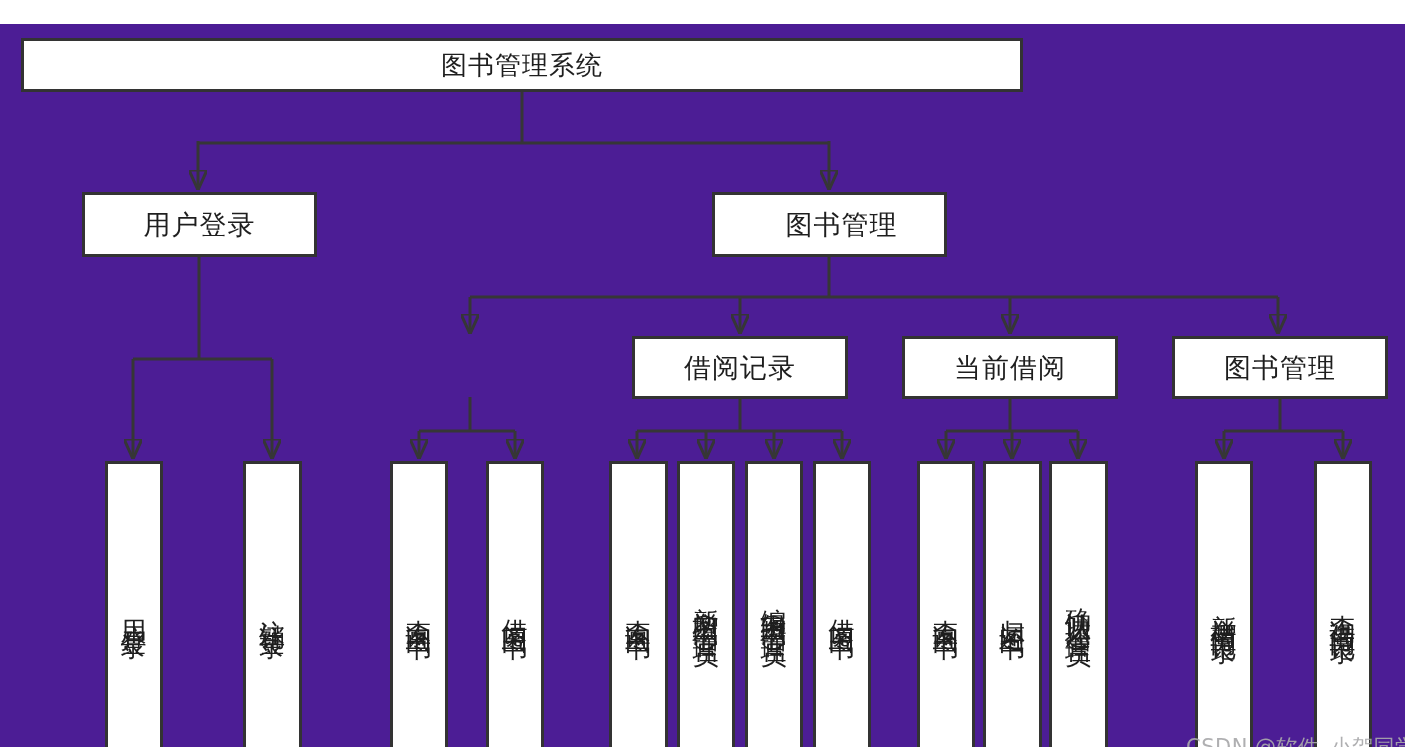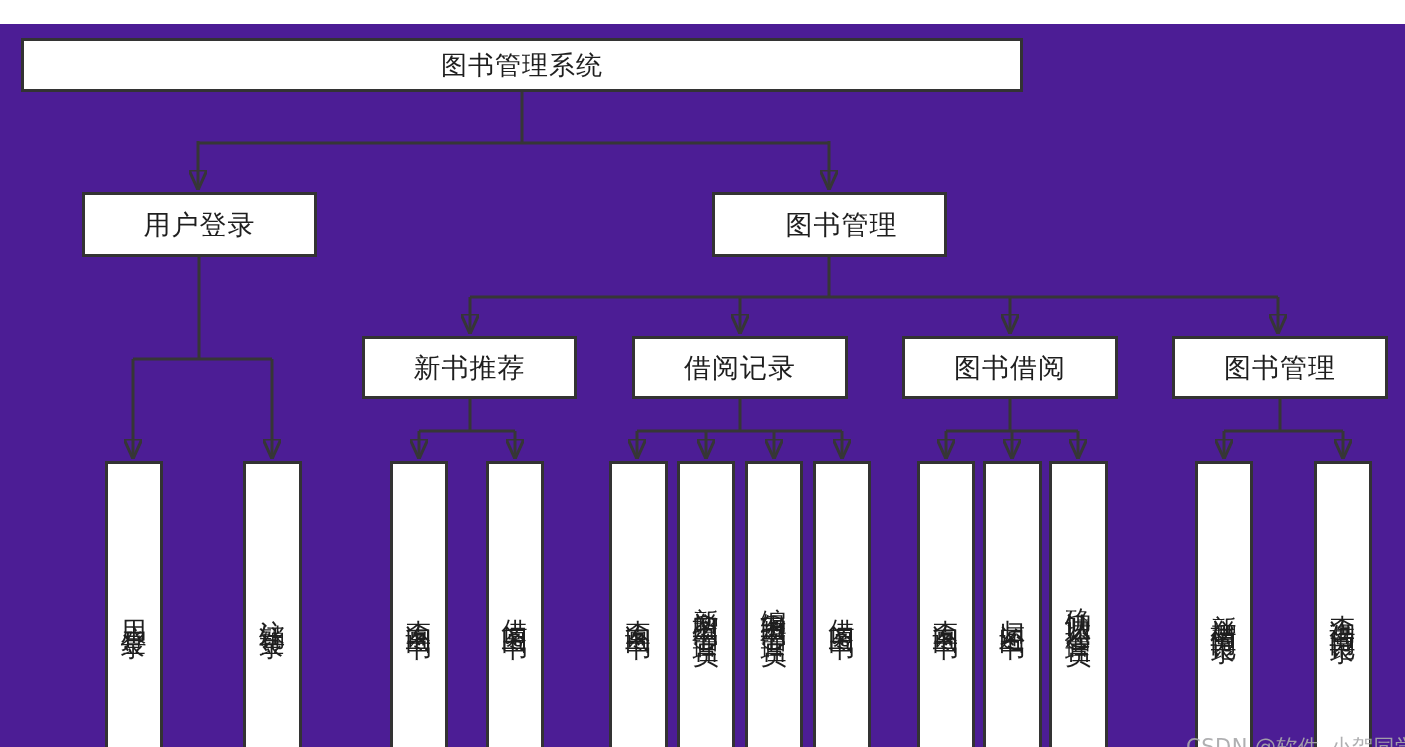--- a/index.html
+++ b/index.html
@@ -121,28 +121,25 @@
     <span class="hlabel root-label">图书管理系统</span>
   </div>
 
   <div class="box" style="left:82px; top:168px; width:235px; height:65px;">
     <span class="hlabel">用户登录</span>
   </div>
   <div class="box" style="left:712px; top:168px; width:235px; height:65px;padding-left:24px;">
     <span class="hlabel">图书管理</span>
   </div>
 
-  <div class="box" style="left:362px; top:312px; width:215px; height:63px;">
-    <span class="hlabel">新书推荐</span>
-  </div>
   <div class="box" style="left:632px; top:312px; width:216px; height:63px;">
     <span class="hlabel">借阅记录</span>
   </div>
   <div class="box" style="left:902px; top:312px; width:216px; height:63px;">
-    <span class="hlabel">图书借阅</span>
+    <span class="hlabel">当前借阅</span>
   </div>
   <div class="box" style="left:1172px; top:312px; width:216px; height:63px;">
     <span class="hlabel">图书管理</span>
   </div>
 
   <div class="box vbox" style="left:105px; top:437px; width:58px; height:296px;">
     <span>用户登录</span>
   </div>
   <div class="box vbox" style="left:243px; top:437px; width:59px; height:296px;">
     <span>注销登录</span>

